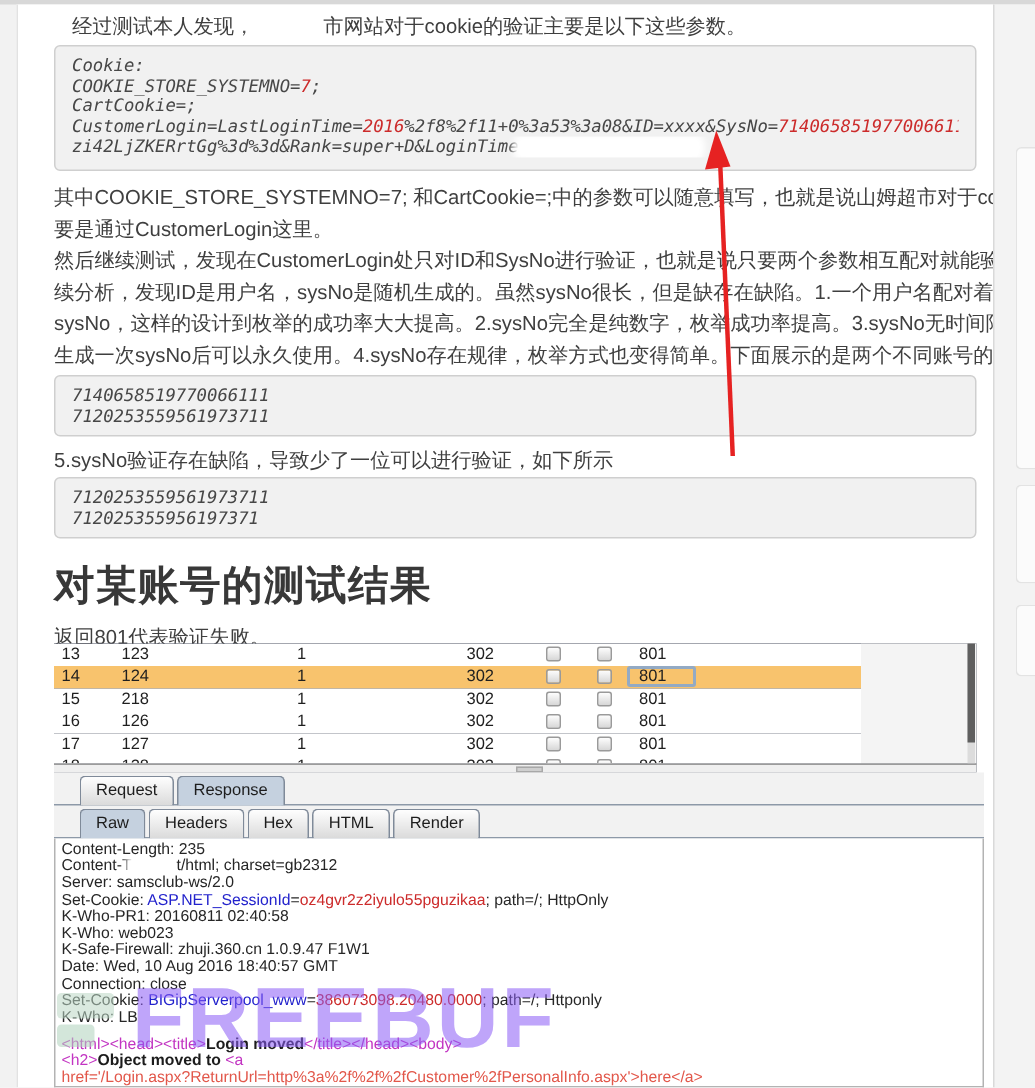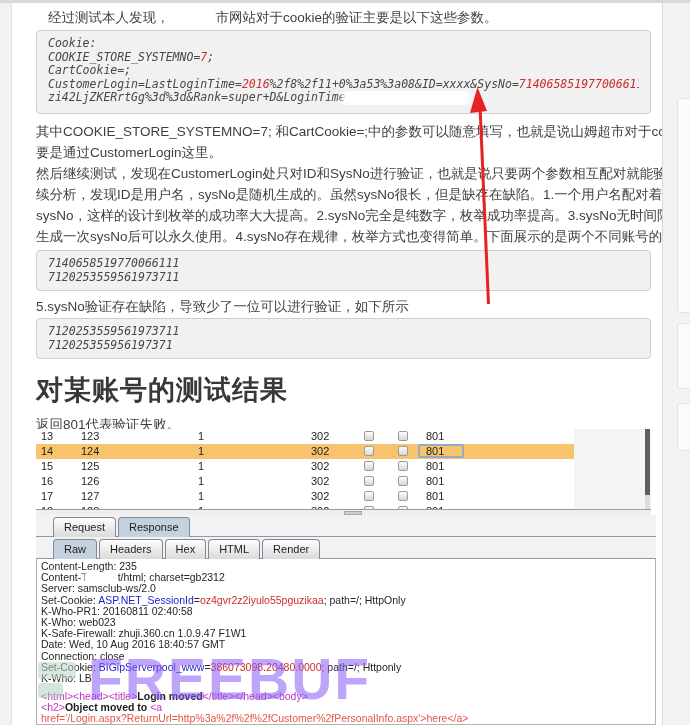--- a/index.html
+++ b/index.html
@@ -155,21 +155,21 @@
             <span class="tcell cell-pay">124</span>
             <span class="tcell cell-c3">1</span>
             <span class="tcell cell-c4">302</span>
             <span class="tcell cell-res">801</span>
             <span class="cbx cbx1"></span>
             <span class="cbx cbx2"></span>
             <span class="sel-outline"></span>
           </div>
           <div class="trow">
             <span class="tcell cell-num">15</span>
-            <span class="tcell cell-pay">125</span>
+            <span class="tcell cell-pay">218</span>
             <span class="tcell cell-c3">1</span>
             <span class="tcell cell-c4">302</span>
             <span class="tcell cell-res">801</span>
             <span class="cbx cbx1"></span>
             <span class="cbx cbx2"></span>
           </div>
           <div class="trow">
             <span class="tcell cell-num">16</span>
             <span class="tcell cell-pay">126</span>
             <span class="tcell cell-c3">1</span>

